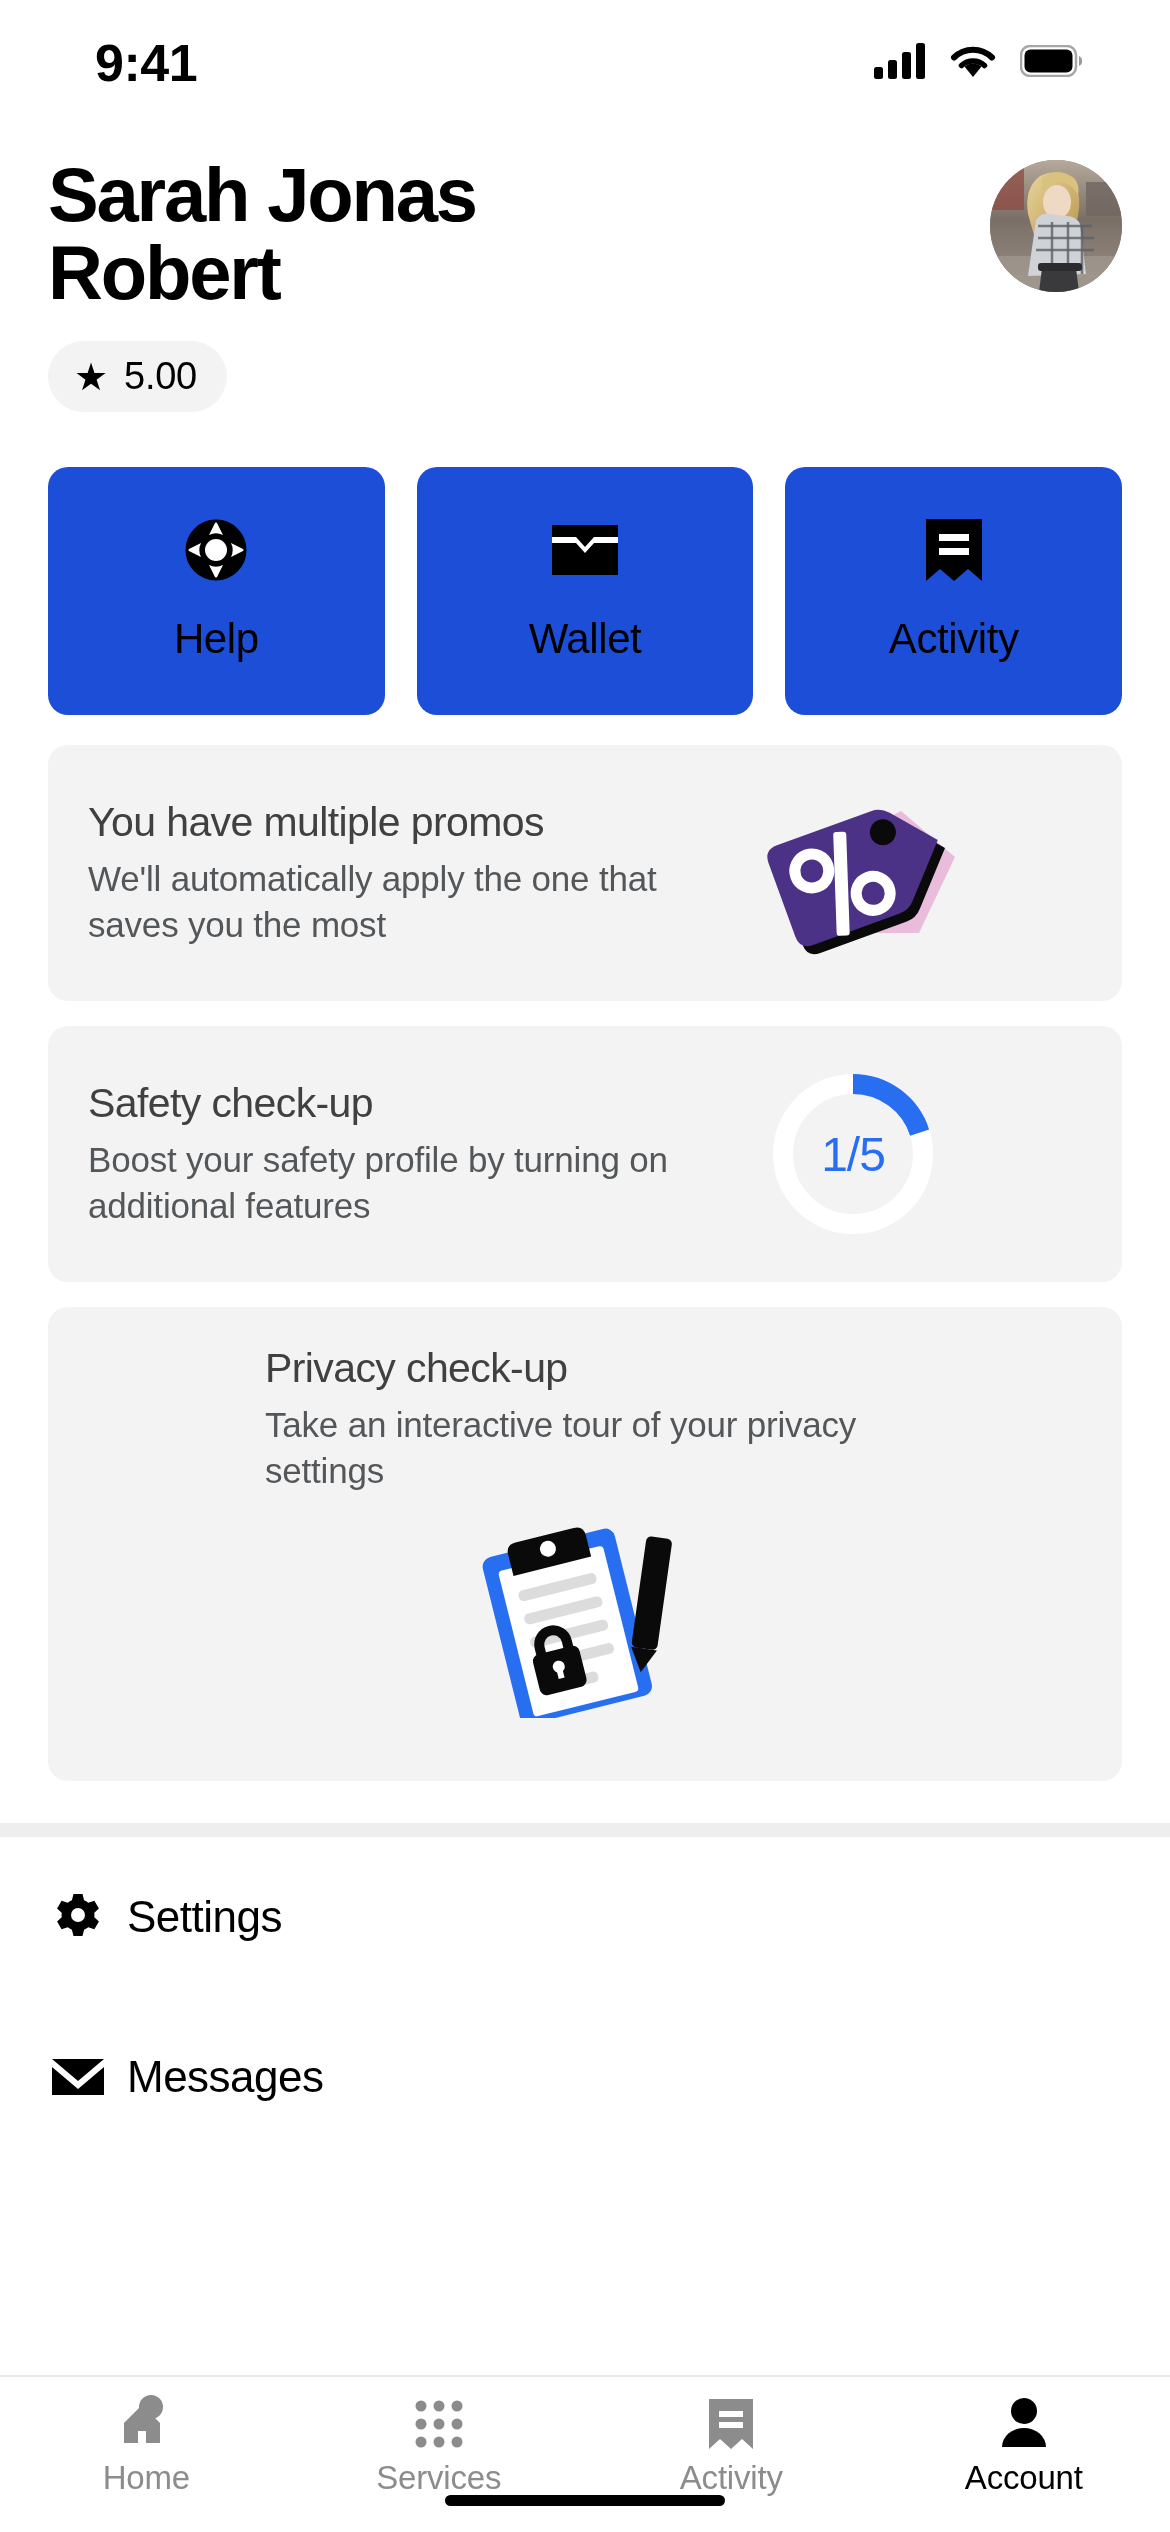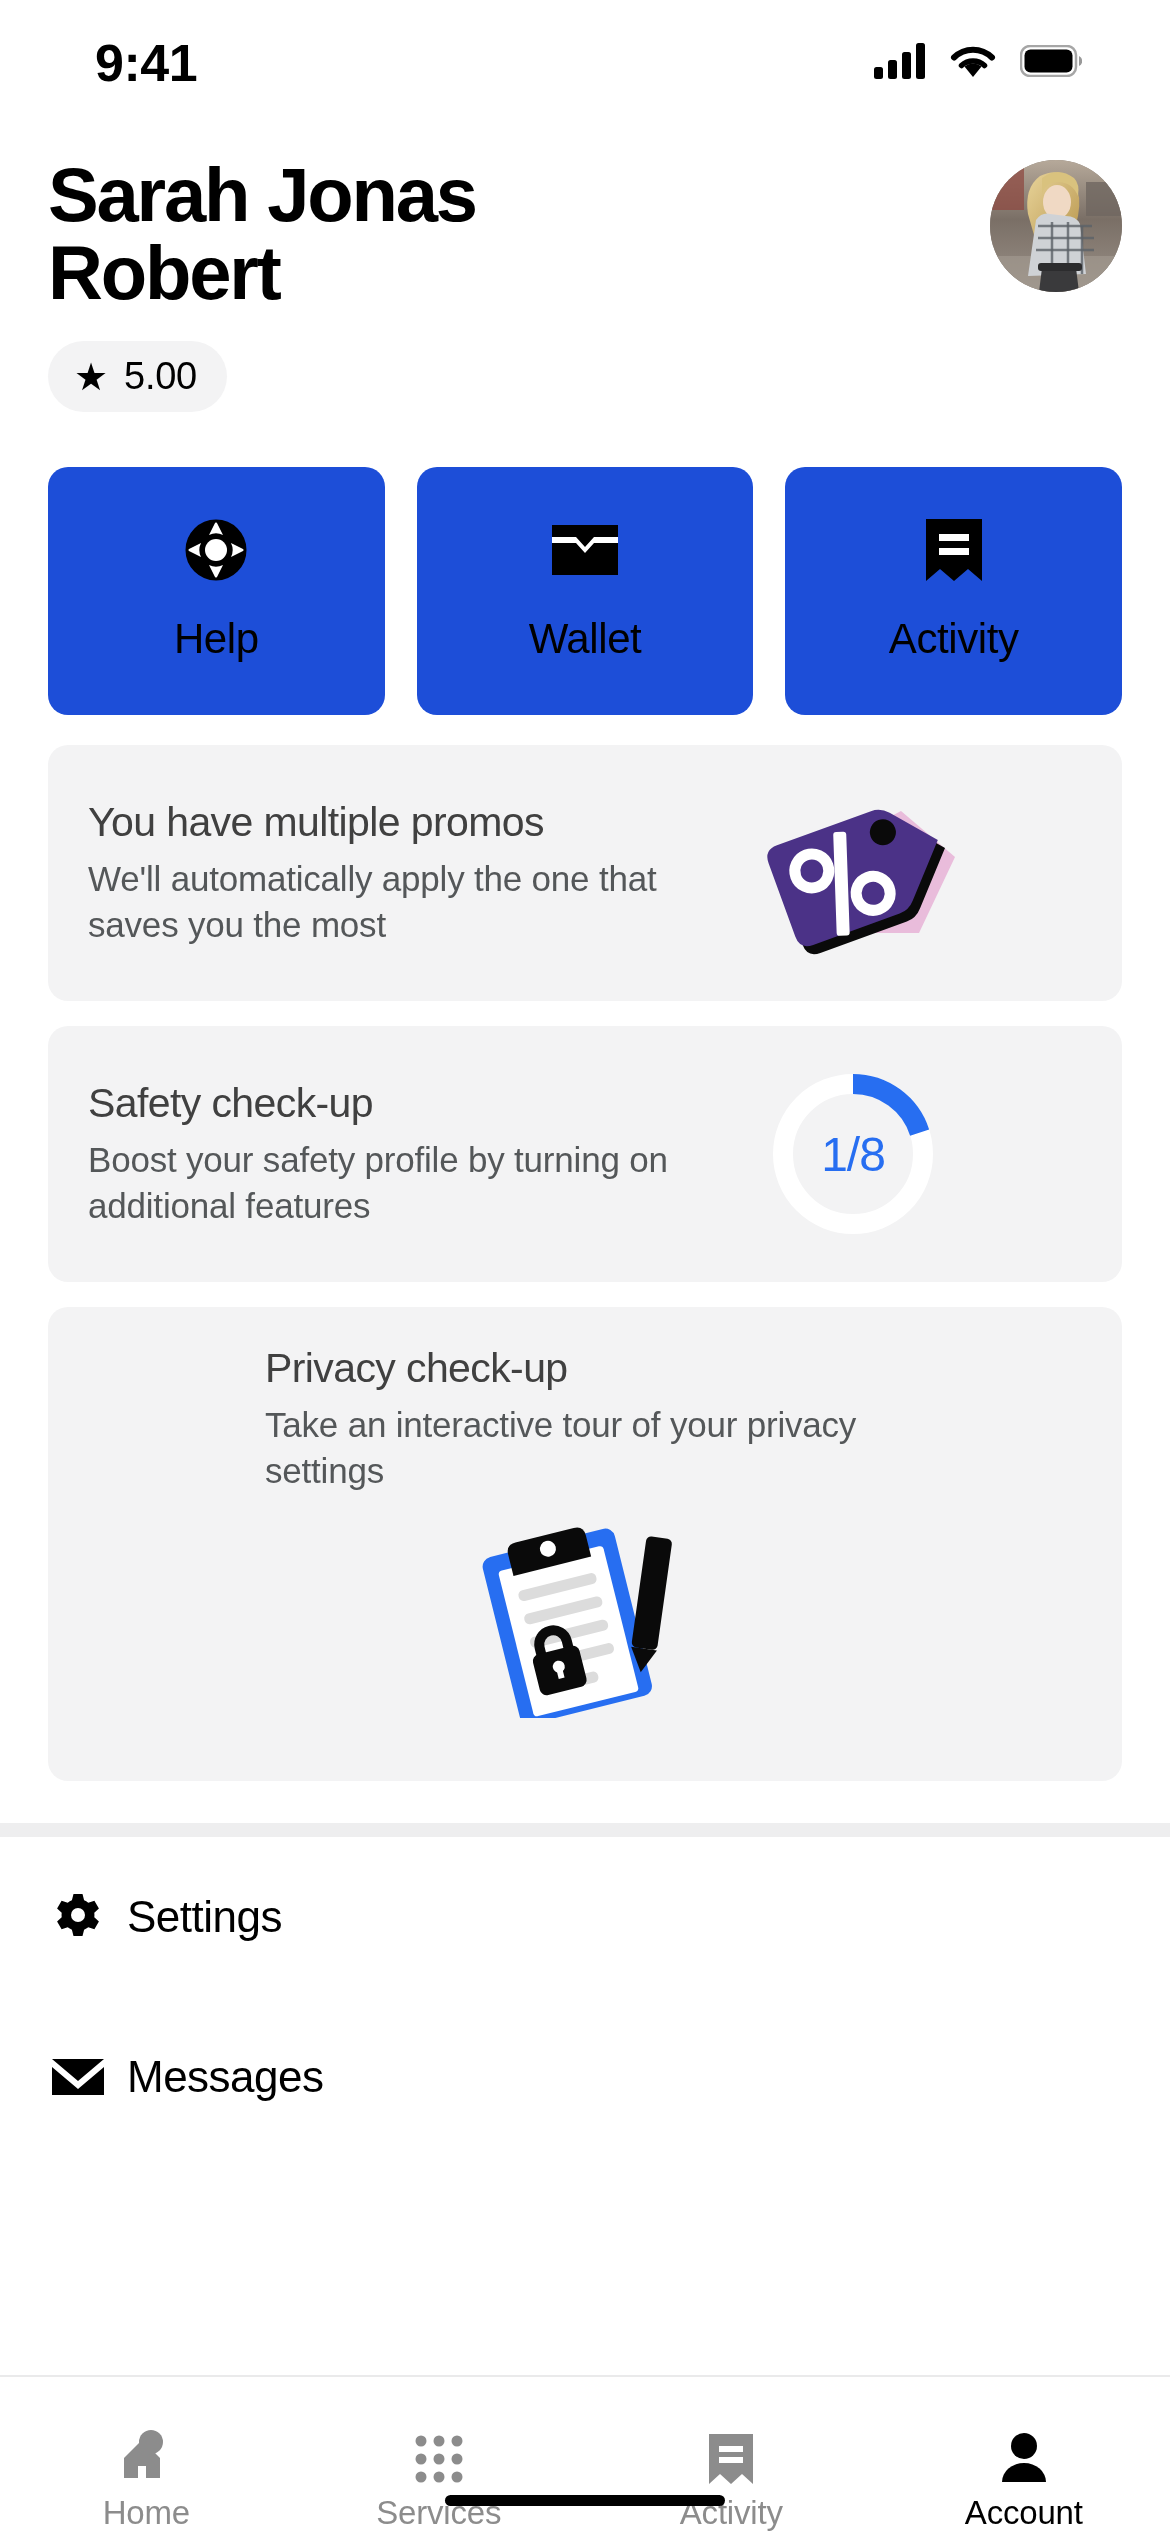--- a/index.html
+++ b/index.html
@@ -109,21 +109,21 @@
   }
   .menu-icon{ width:60px; display:flex; align-items:center; justify-content:center; }
   .menu-label{ font-size:44px; color:#000; letter-spacing:-0.5px; }
 
   
   .tabbar{
     position:absolute; left:0; right:0; bottom:0;
     height:157px;
     background:#ffffff;
     border-top:2px solid #EAEAEB;
-    display:flex; align-items:flex-end; justify-content:space-around;
+    display:flex; align-items:flex-start; justify-content:space-around;
     padding-top:14px;
   }
   .tab{
     flex:1; display:flex; flex-direction:column; align-items:center; gap:10px;
   }
   .tab-icon{ height:58px; display:flex; align-items:flex-end; justify-content:center; }
   .tab-label{ font-size:33px; color:#8C8C8C; letter-spacing:-0.2px; }
   .tab.active .tab-label{ color:#000; font-weight:400; }
 
   .home-indicator{
@@ -268,21 +268,21 @@
       <div class="card-text">
         <div class="card-title">Safety check-up</div>
         <div class="card-sub">Boost your safety profile by turning on additional features</div>
       </div>
       <div class="card-art">
         <div class="progress-wrap">
           <svg viewBox="0 0 180 180">
             <circle cx="90" cy="90" r="70" fill="none" stroke="#FFFFFF" stroke-width="20"></circle>
             <circle cx="90" cy="90" r="70" fill="none" stroke="#276EF1" stroke-width="20" stroke-linecap="butt" stroke-dasharray="87.96 351.86" transform="rotate(-90 90 90)"></circle>
           </svg>
-          <div class="progress-label">1/8</div>
+          <div class="progress-label">1/5</div>
         </div>
       </div>
     </div>
 
     <div class="card" style="min-height:215px;flex-direction:column;">
       <div class="card-text">
         <div class="card-title">Privacy check-up</div>
         <div class="card-sub">Take an interactive tour of your privacy settings</div>
       </div>
       <div class="card-art">

